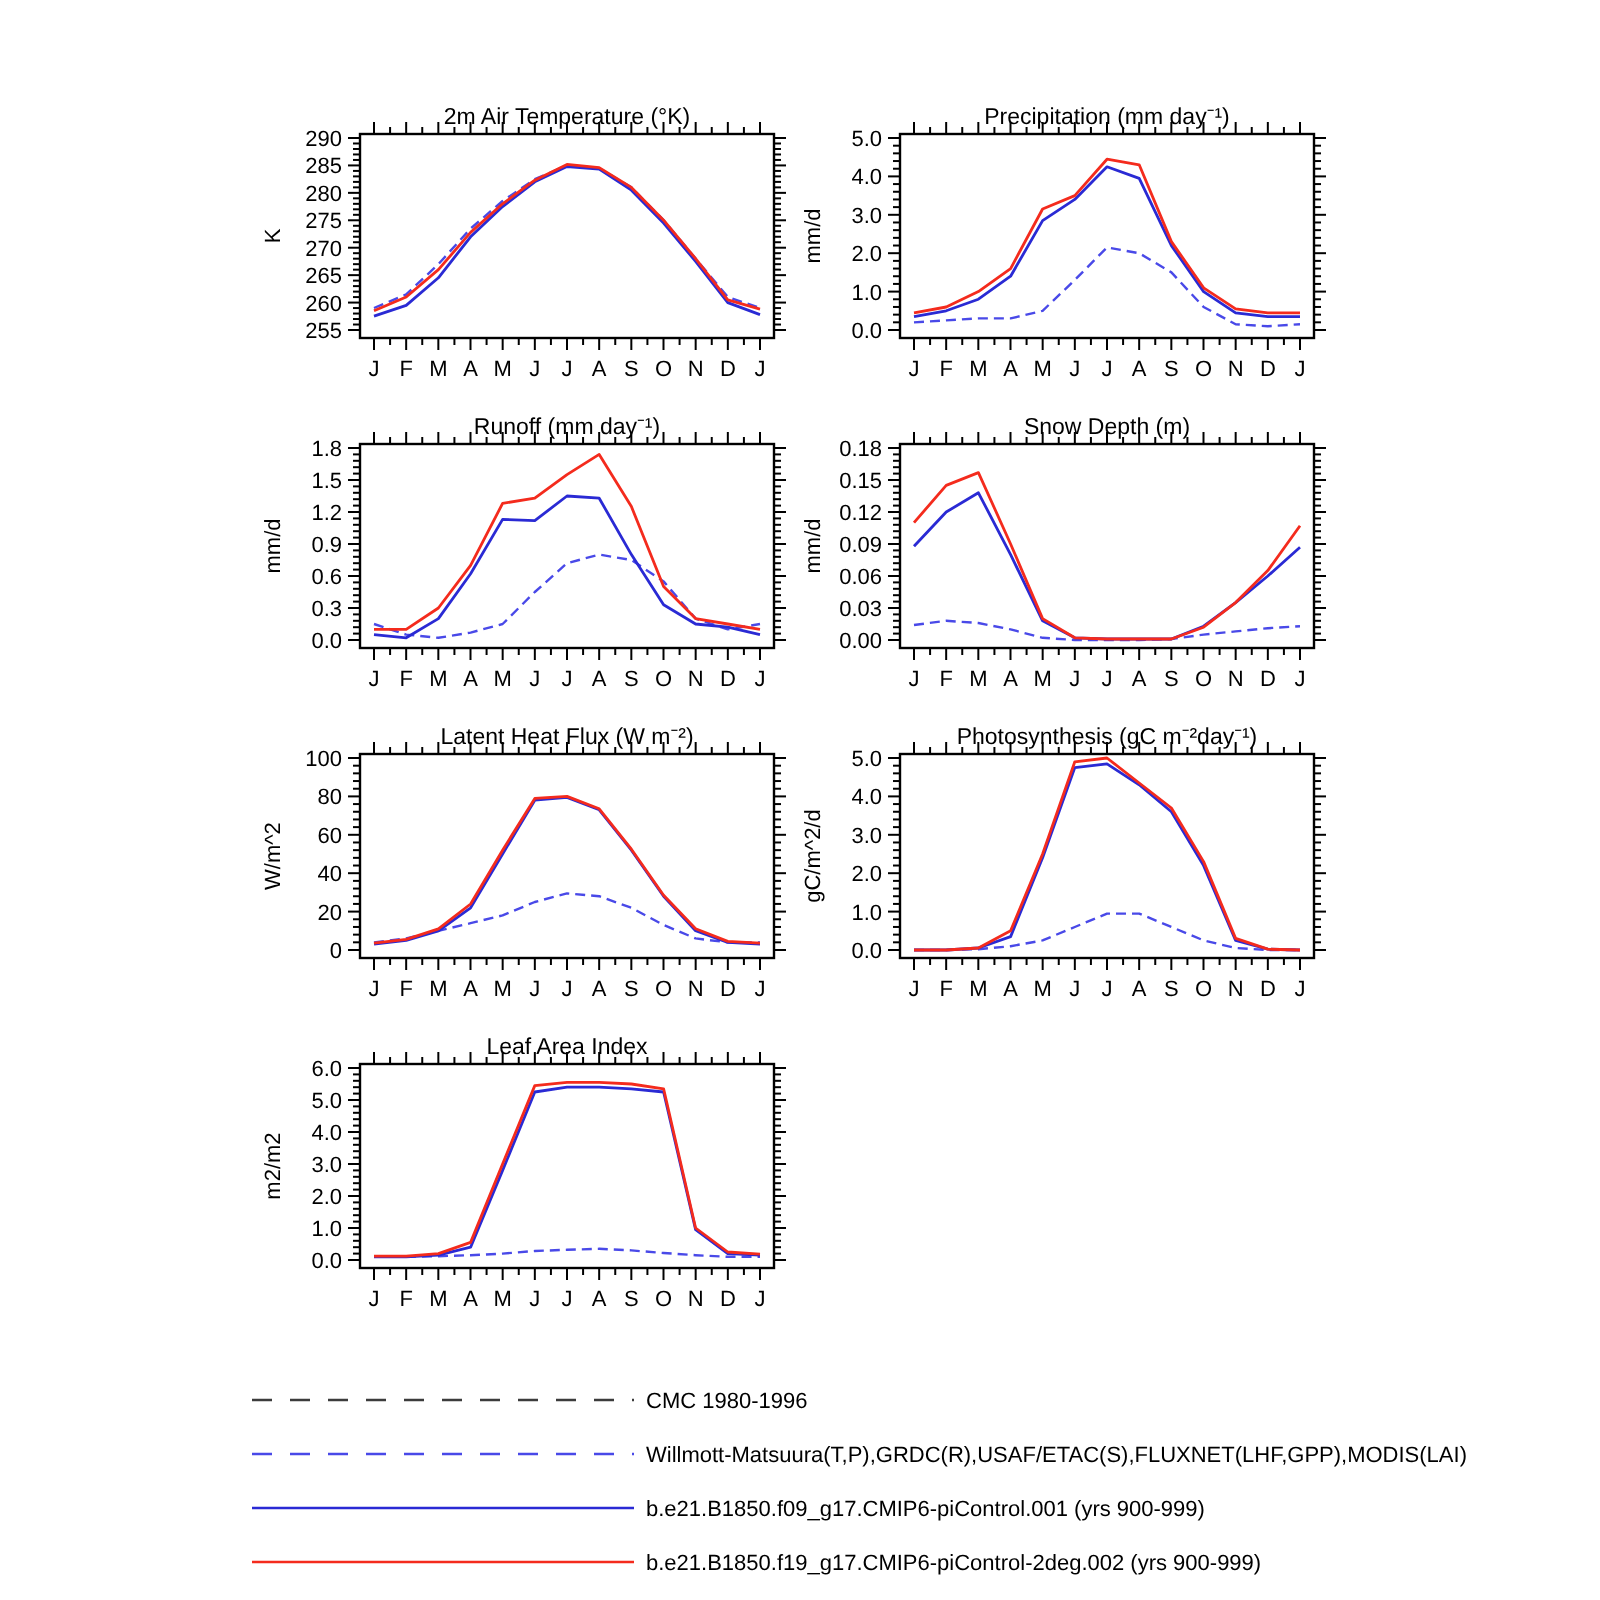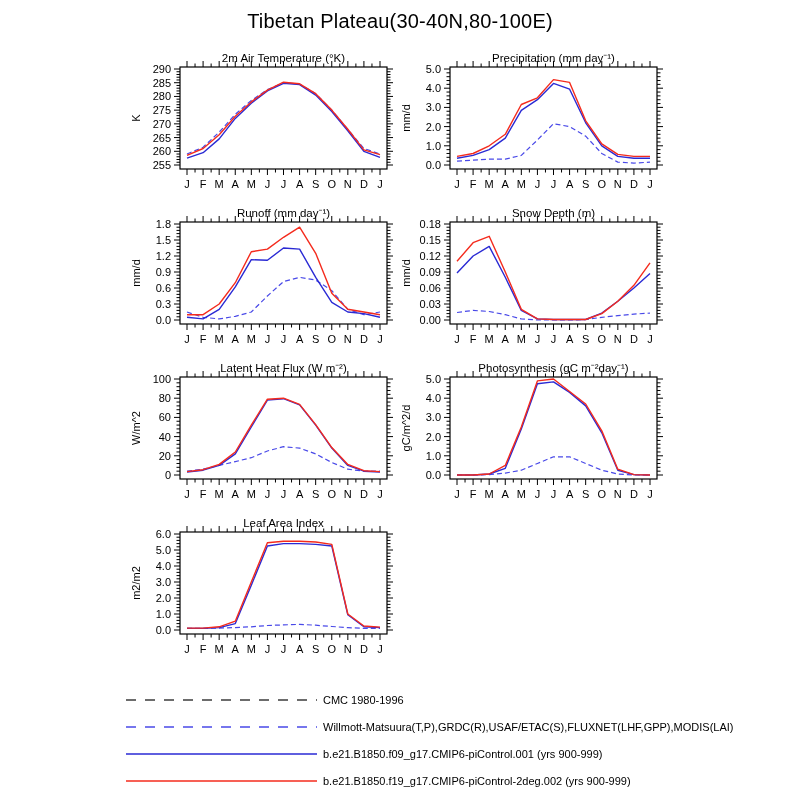--- a/index.html
+++ b/index.html
@@ -6,21 +6,20 @@
   .fig{position:relative;width:800px;height:800px;background:#fff;overflow:hidden;
        font-family:"Liberation Sans",sans-serif;}
   .fig-title{position:absolute;top:10px;left:0;width:800px;text-align:center;
              font-size:20px;color:#000;letter-spacing:0.2px;}
   svg text{font-family:"Liberation Sans",sans-serif;fill:#000;}
 </style>
 </head>
 <body>
 
 <div class="fig">
-  <div class="fig-title">Tibetan Plateau(30-40N,80-100E)</div>
   <svg id="plots" width="800" height="800" viewBox="0 0 800 800">
       <g>
         <line x1="187" y1="169" x2="187" y2="175" stroke="#000000" stroke-width="1"></line>
         <line x1="187" y1="67" x2="187" y2="61" stroke="#000000" stroke-width="1"></line>
         <line x1="195.04166666666669" y1="169" x2="195.04166666666669" y2="172.5" stroke="#000000" stroke-width="1"></line>
         <line x1="195.04166666666669" y1="67" x2="195.04166666666669" y2="63.5" stroke="#000000" stroke-width="1"></line>
         <line x1="203.08333333333334" y1="169" x2="203.08333333333334" y2="175" stroke="#000000" stroke-width="1"></line>
         <line x1="203.08333333333334" y1="67" x2="203.08333333333334" y2="61" stroke="#000000" stroke-width="1"></line>
         <line x1="211.125" y1="169" x2="211.125" y2="172.5" stroke="#000000" stroke-width="1"></line>
         <line x1="211.125" y1="67" x2="211.125" y2="63.5" stroke="#000000" stroke-width="1"></line>

